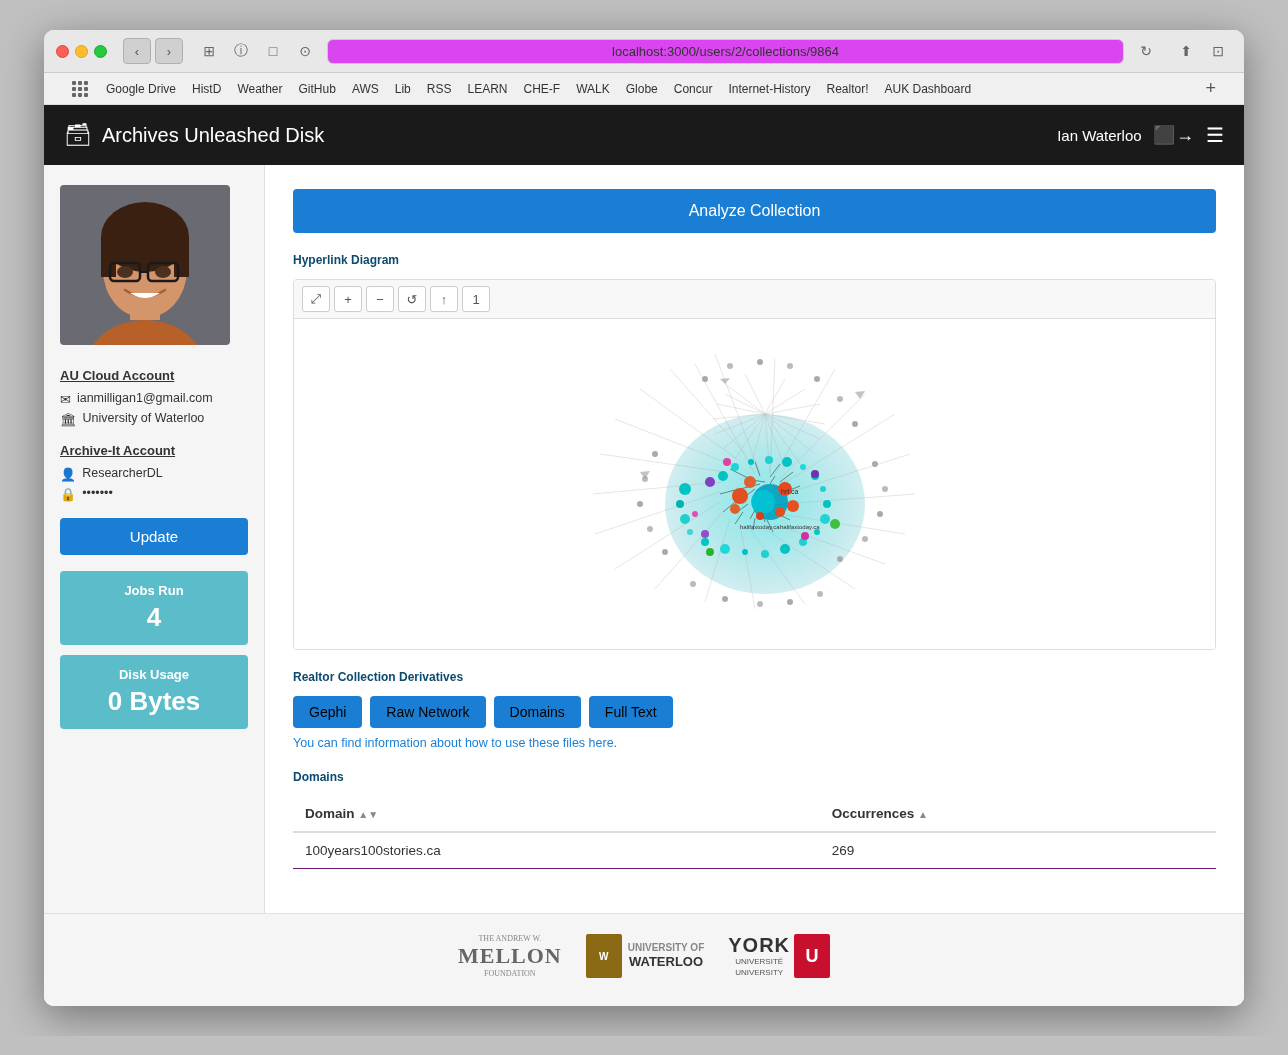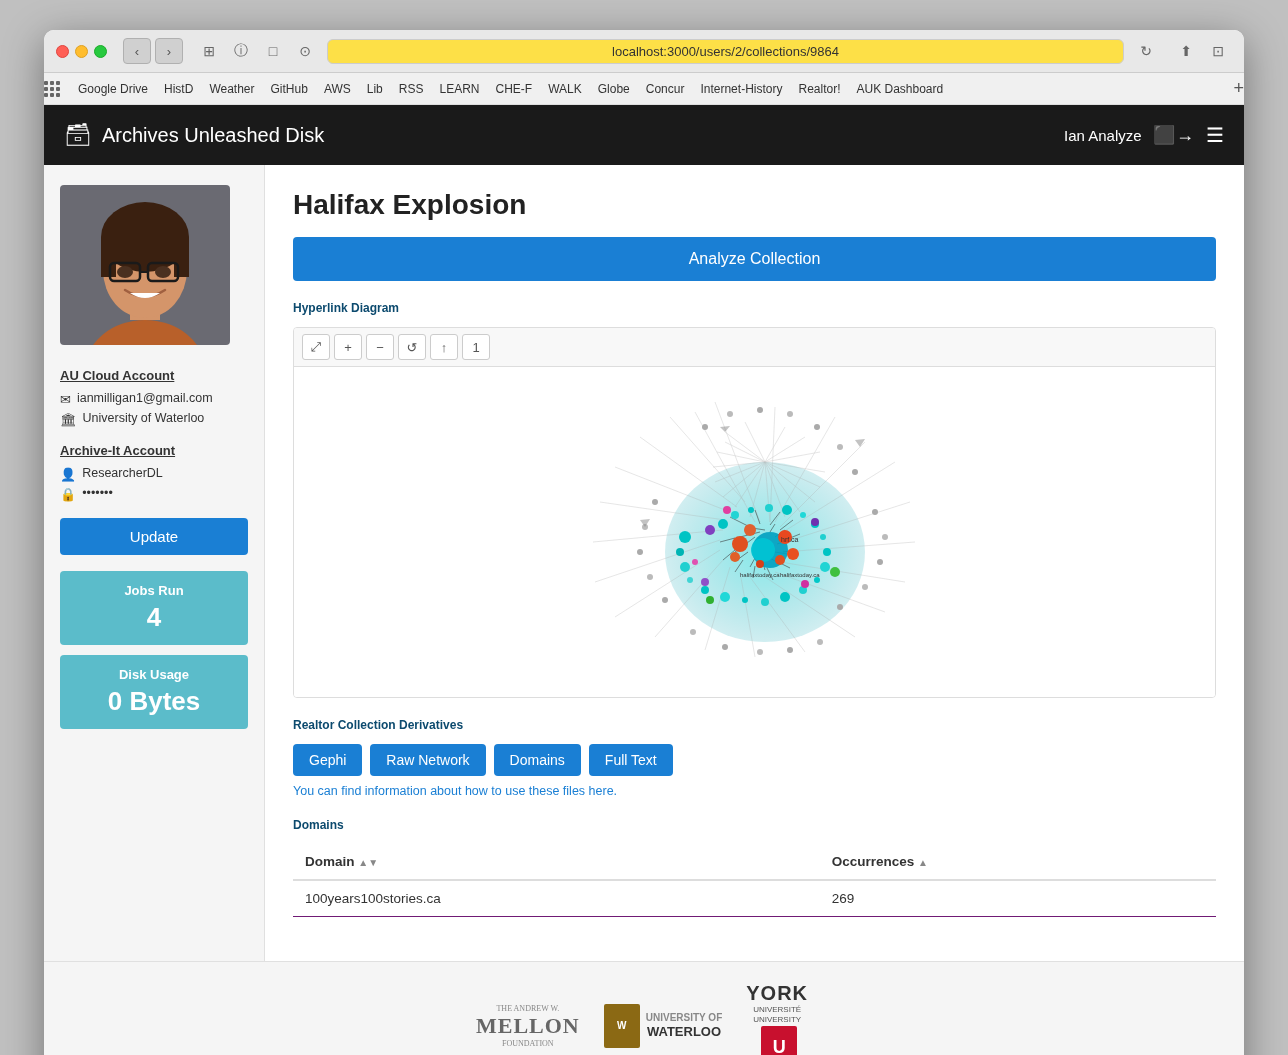--- a/index.html
+++ b/index.html
@@ -58,21 +58,21 @@
     }
     .browser-icon-btn {
       width: 28px; height: 26px;
       display: flex; align-items: center; justify-content: center;
       color: #666;
       font-size: 14px;
     }
 
     .browser-url-bar {
       flex: 1;
-      background: #fde047;
+      background: #d946ef;
       border: 1px solid #ccc;
       border-radius: 6px;
       padding: 4px 12px;
       font-size: 13px;
       color: #333;
       text-align: center;
     }
 
     .browser-reload {
       width: 28px; height: 26px;
@@ -81,21 +81,21 @@
     }
 
     .browser-actions-right {
       display: flex; gap: 4px; margin-left: 4px;
     }
 
     
     .bookmarks-bar {
       background: #f0f0f0;
       border-bottom: 1px solid #ddd;
-      padding: 5px 0;
+      padding: 5px 28px;
       display: flex;
       align-items: center;
       gap: 4px;
       flex-wrap: nowrap;
       overflow: hidden;
     }
     .bookmark-grid-icon {
       width: 16px; height: 16px;
       display: grid; grid-template-columns: 1fr 1fr 1fr;
       gap: 2px; margin-right: 8px;
@@ -313,21 +313,21 @@
     }
 
     .download-buttons {
       display: flex;
       gap: 8px;
       margin-bottom: 8px;
       flex-wrap: wrap;
     }
     .download-btn {
       background: #1a7fd4;
-      color: #ffffff;
+      color: #000000;
       border: none;
       border-radius: 4px;
       padding: 8px 16px;
       font-size: 14px;
       cursor: pointer;
     }
 
     .download-info-link {
       font-size: 12.5px;
       color: #1a7fd4;
@@ -386,21 +386,21 @@
     }
     .waterloo-crest {
       width: 36px; height: 44px;
       background: #8B6914;
       border-radius: 2px;
       display: flex; align-items: center; justify-content: center;
       font-size: 10px; color: #fff; font-weight: bold;
     }
     .waterloo-text { line-height: 1.3; }
     .footer-logo-york {
-      display: flex; align-items: center;  flex-direction: column;
+      display: flex; align-items: center; 
     }
     .york-text {
       font-size: 20px; font-weight: bold; color: #333; letter-spacing: 1px;
     }
     .york-sub {
       font-size: 8px; color: #555; line-height: 1.3;
     }
     .york-badge {
       background: #c8102e;
       color: #fff;
@@ -479,21 +479,21 @@
   </div>
 
   <div class="app-wrapper">
 
     <nav class="app-nav">
       <div class="app-nav-brand">
         <span class="app-nav-brand-icon">🗃</span>
         <span>Archives Unleashed Disk</span>
       </div>
       <div class="app-nav-user">
-        <span>Ian Analyze</span>
+        <span>Ian Waterloo</span>
         <span class="app-nav-logout-icon">⬛→</span>
         <span class="app-nav-menu-icon">☰</span>
       </div>
     </nav>
 
     <div class="app-content">
 
       <div class="sidebar">
 
         
@@ -555,21 +555,20 @@
 
         <div class="stat-card">
           <div class="stat-card-label">Disk Usage</div>
           <div class="stat-card-value">0 Bytes</div>
         </div>
 
       </div>
 
       <div class="main-panel">
 
-        <h1 class="collection-title">Halifax Explosion</h1>
 
         <button class="analyze-btn">Analyze Collection</button>
 
         <h2 class="section-title">Hyperlink Diagram</h2>
 
         <div class="diagram-container">
           <div class="diagram-toolbar">
             <button class="diagram-tool-btn">⤢</button>
             <button class="diagram-tool-btn">+</button>
             <button class="diagram-tool-btn">−</button>

